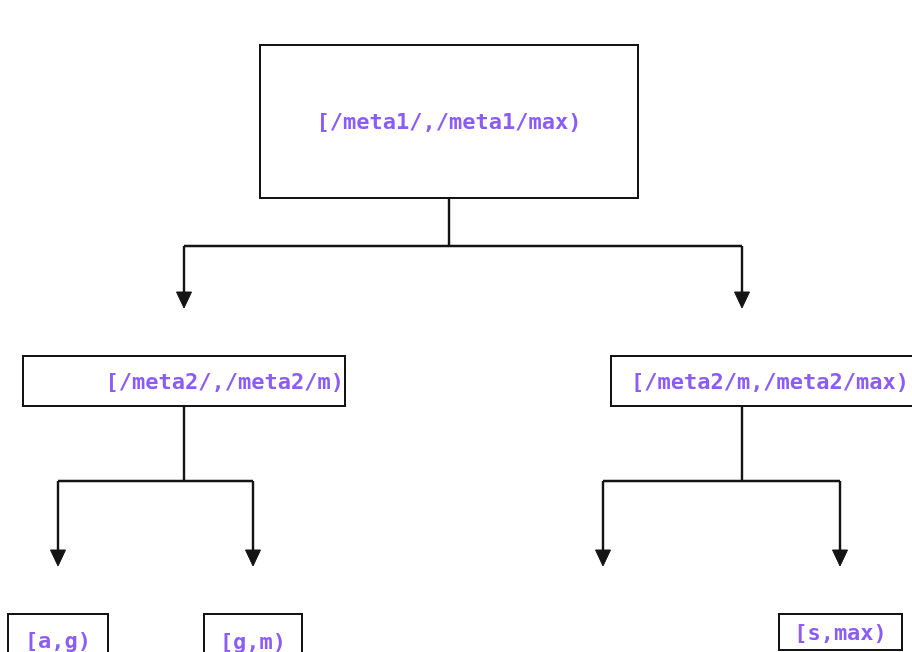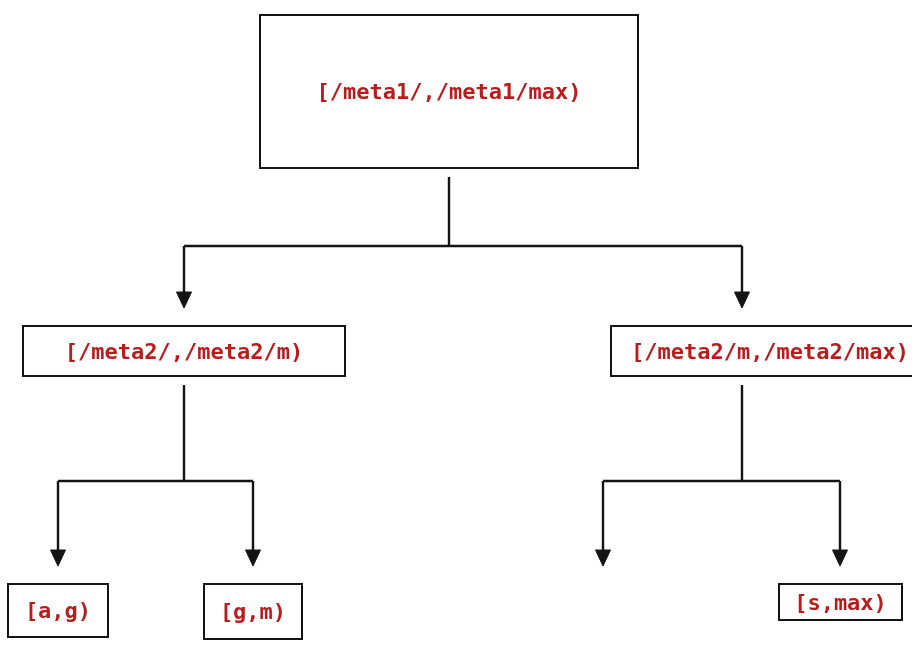--- a/index.html
+++ b/index.html
@@ -29,30 +29,31 @@
   }
   .edges polygon {
     fill: #141414;
     stroke: #141414;
   }
   .node {
     position: absolute;
     box-sizing: border-box;
     border: 2.4px solid #141414;
     background: #ffffff;
-    color: #b91c1c;
+    color: #8b5cf6;
     display: flex;
     align-items: center;
     justify-content: center;
     font-weight: bold;
     font-size: 22px;
     white-space: nowrap;
+    margin-top: 30px;
   }
   .node-root   { left: 259px; top: 14px;  width: 380px; height: 155px; }
-  .node-l2a    { left: 22px;  top: 325px; width: 324px; height: 52px;  }
+  .node-l2a    { left: 22px;  top: 325px; width: 324px; height: 52px; justify-content: flex-end;  }
   .node-l2b    { left: 610px; top: 325px; width: 320px; height: 52px;  }
   .node-leaf-a { left: 7px;   top: 583px; width: 102px; height: 55px;  }
   .node-leaf-b { left: 203px; top: 583px; width: 100px; height: 57px;  }
   .node-leaf-c { left: 553px; top: 583px; width: 100px; height: 55px;  }
   .node-leaf-d { left: 778px; top: 583px; width: 125px; height: 38px;  }
 </style>
 </head>
 <body>
 
 <div class="stage">

